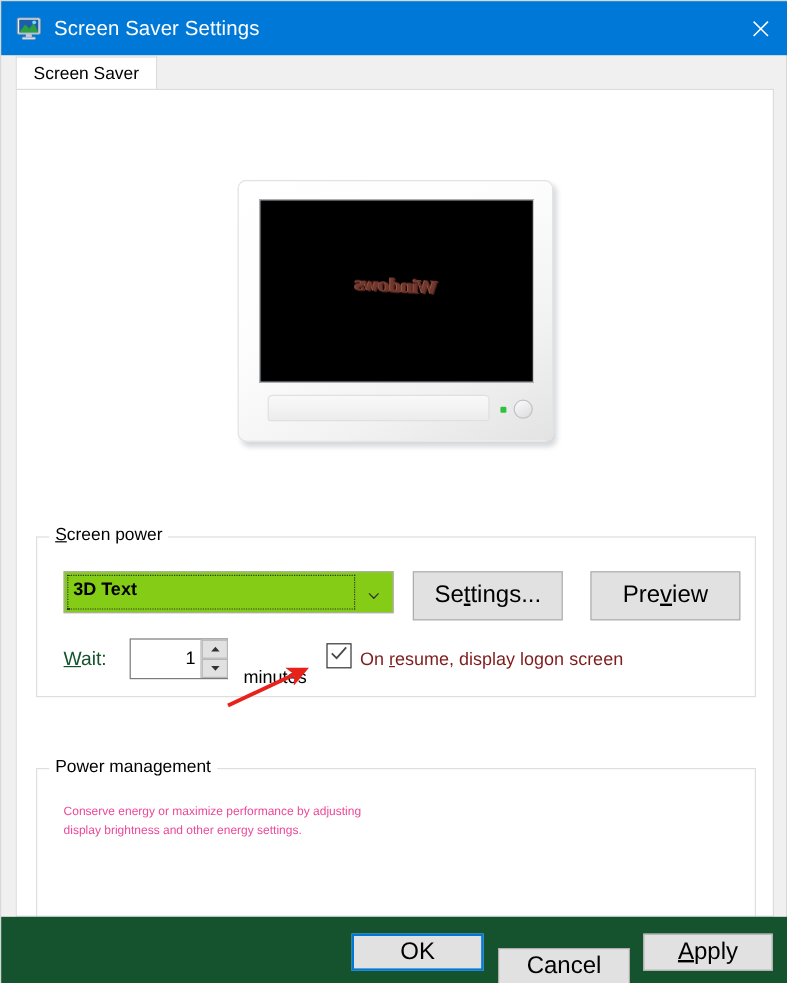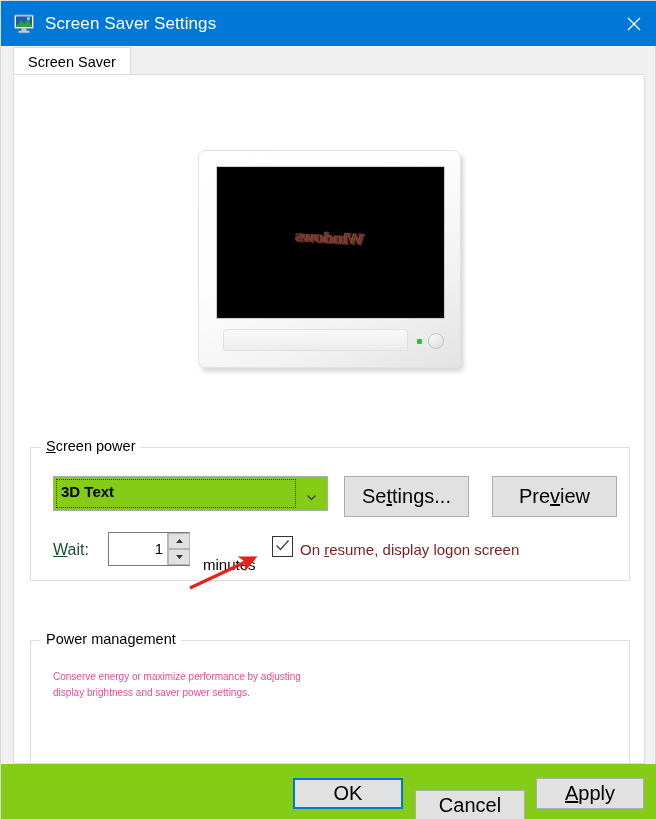--- a/index.html
+++ b/index.html
@@ -263,21 +263,21 @@
   #red-arrow {
     position: absolute; left: 185px; top: 552px;
     width: 80px; height: 40px;
     pointer-events: none;
   }
 
   
   #footer {
     position: absolute; left: 0; top: 763px;
     width: 656px; height: 56px;
-    background: #84cc16;
+    background: #14532d;
   }
   #btn-ok {
     position: absolute; left: 292px; top: 14px;
     width: 110px; height: 31px;
     background: #e1e1e1;
     border: 2px solid #0078d7;
   }
   #btn-cancel {
     position: absolute; left: 414px; top: 14px;
     width: 110px; height: 31px;
@@ -387,21 +387,21 @@
           </svg>
         </span>
       </div>
       <div id="resume-label"><span>On </span><span class="u">r</span><span>esume, display logon screen</span></div>
     </div>
 
     <div class="groupbox" id="gb-power">
       <div class="groupbox-legend">Power management</div>
       <div id="power-desc">
         <div>Conserve energy or maximize performance by adjusting</div>
-        <div>display brightness and saver power settings.</div>
+        <div>display brightness and other energy settings.</div>
       </div>
     </div>
 
   </div>
 
   <div id="red-arrow">
     <svg width="80" height="40" viewBox="0 0 80 40">
       <defs>
         <marker id="ah" markerWidth="6" markerHeight="6" refX="4.4" refY="3" orient="auto" markerUnits="strokeWidth">
           <path d="M0,0.4 L5.6,3 L0,5.6 L1.4,3 Z" fill="#e8211a"></path>

